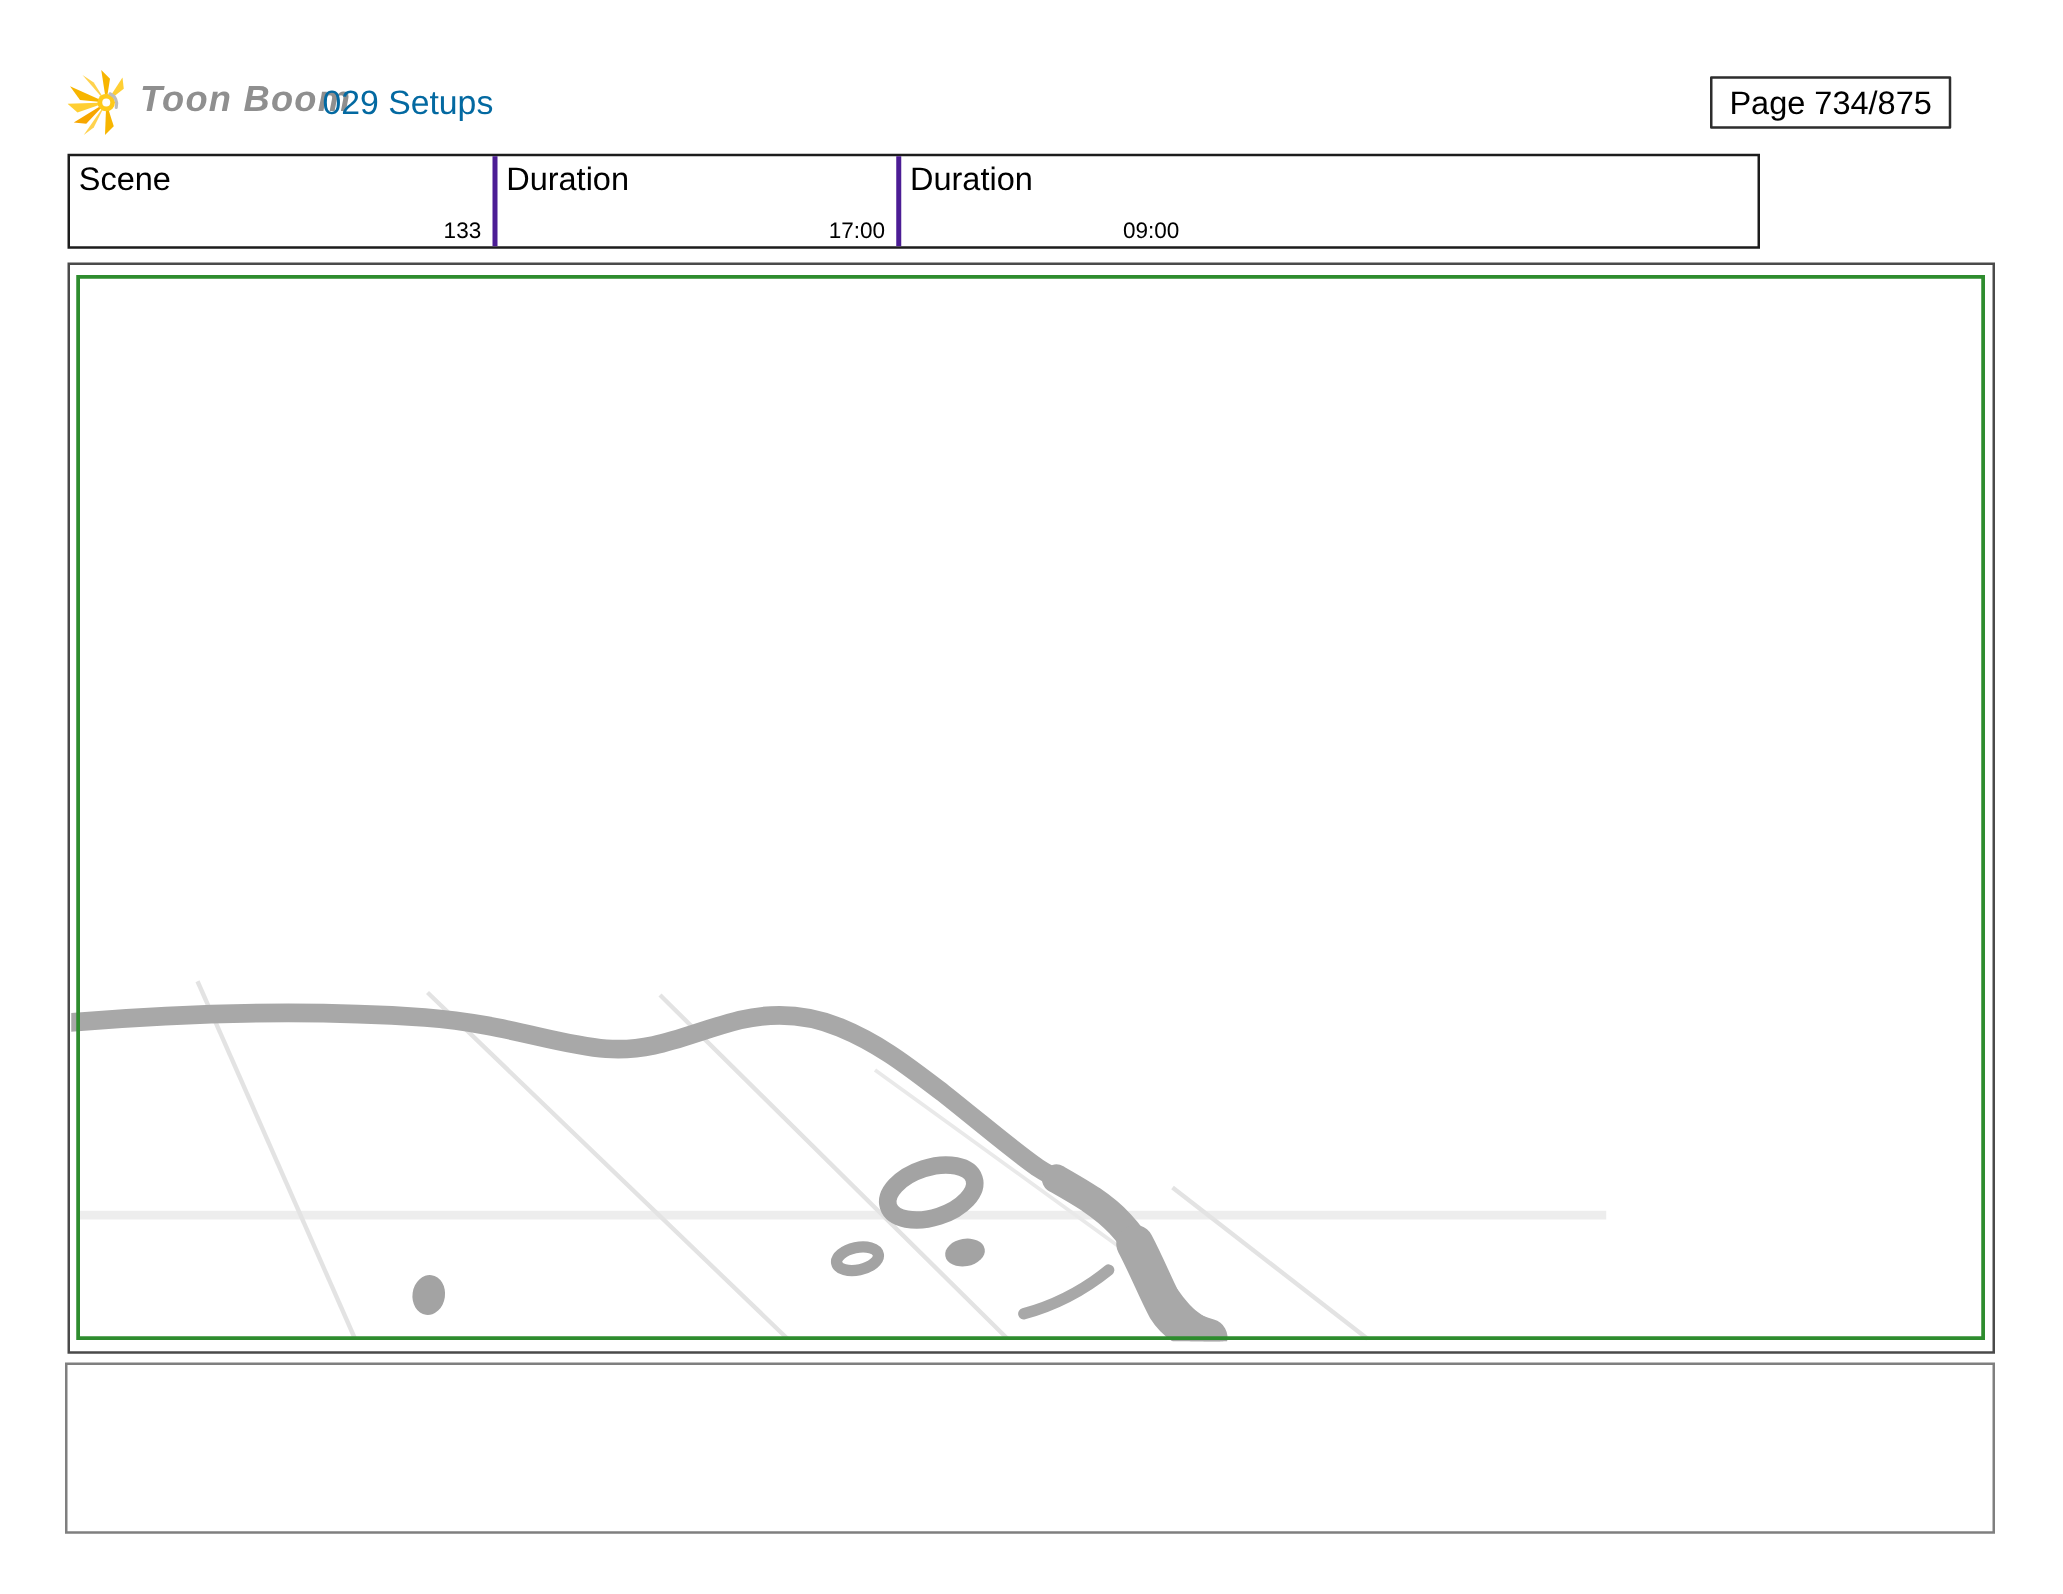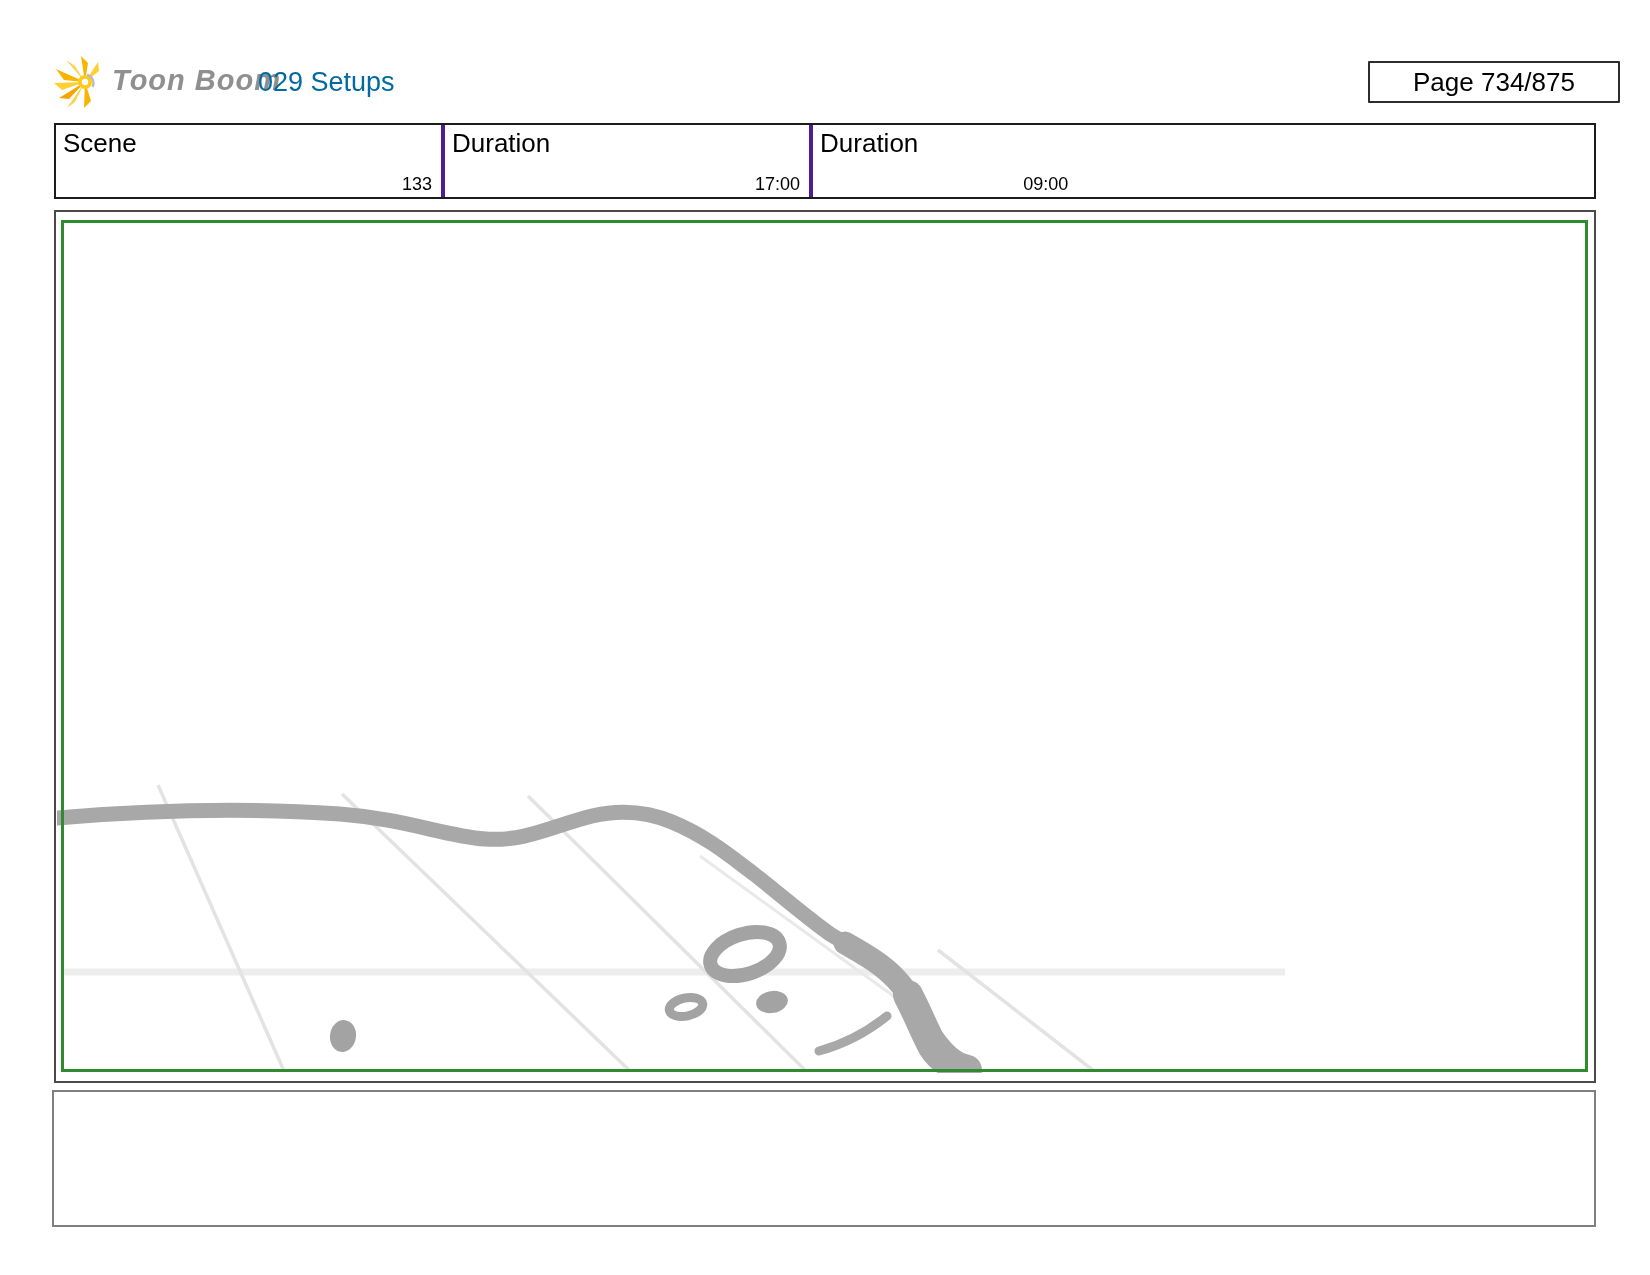--- a/index.html
+++ b/index.html
@@ -4,26 +4,26 @@
 <style>
   html,body{margin:0;padding:0;background:#ffffff;}
   body{width:1650px;height:1275px;position:relative;overflow:hidden;
        font-family:"Liberation Sans", sans-serif;color:#000;}
   .abs{position:absolute;}
 
   
   .brand-text{left:112px;top:64px;font-size:29px;font-weight:bold;font-style:italic;
               color:#8f8f8f;letter-spacing:1px;}
   .doc-title{left:258px;top:67px;font-size:27px;color:#0369a1;}
-  .page-box{left:1368px;top:61px;width:252px;height:42px;border:2px solid #2d2d2d;
+  .page-box{left:1368px;top:61px;width:193px;height:42px;border:2px solid #2d2d2d;
             display:flex;align-items:center;justify-content:center;font-size:26px;
             background:#fff;box-sizing:border-box;border-radius:1px;}
 
   
-  .info-table{left:54px;top:123px;width:1542px;height:76px;box-sizing:border-box;
+  .info-table{left:54px;top:123px;width:1354px;height:76px;box-sizing:border-box;
               border:2px solid #1c1c1c;display:grid;
               grid-template-columns:386fr 369fr 269fr 518fr;background:#fff;text-decoration:underline;}
   .cell{position:relative;border-left:4px solid #4c1d95;}
   .cell:first-child{border-left:none;}
   .cell .lbl{position:absolute;top:3px;left:7px;font-size:26px;}
   .cell .val{position:absolute;bottom:2px;right:9px;font-size:18px;}
 
   
   .panel-box{left:54px;top:210px;width:1542px;height:873px;box-sizing:border-box;
              border:2px solid #4a4a4a;background:#fff;}

